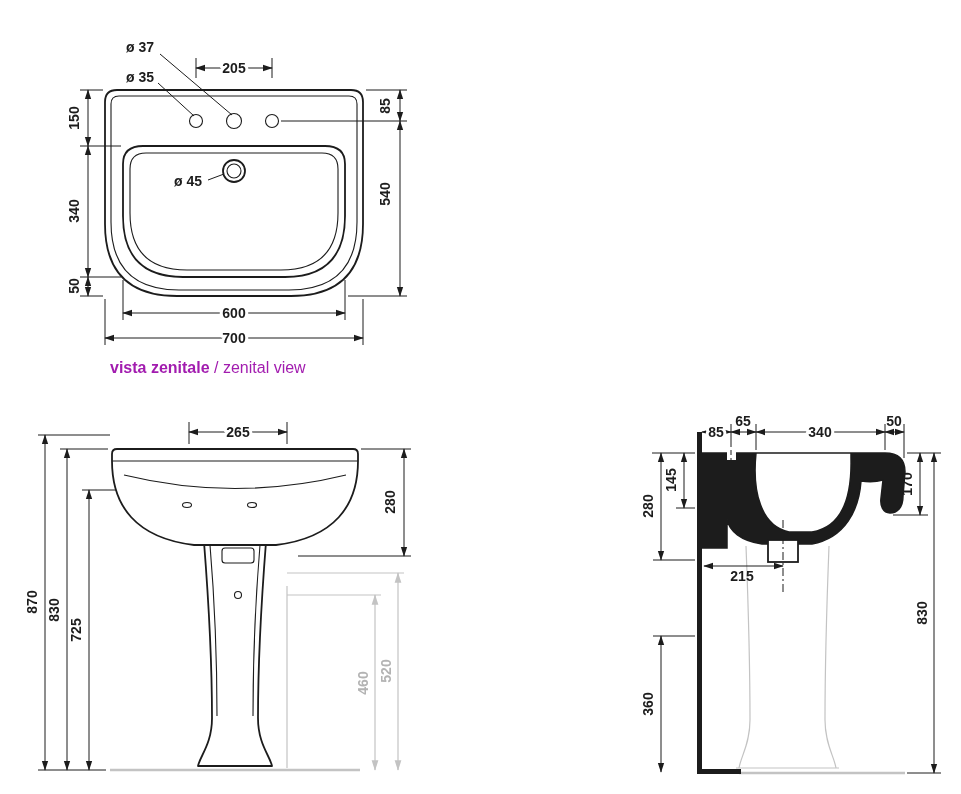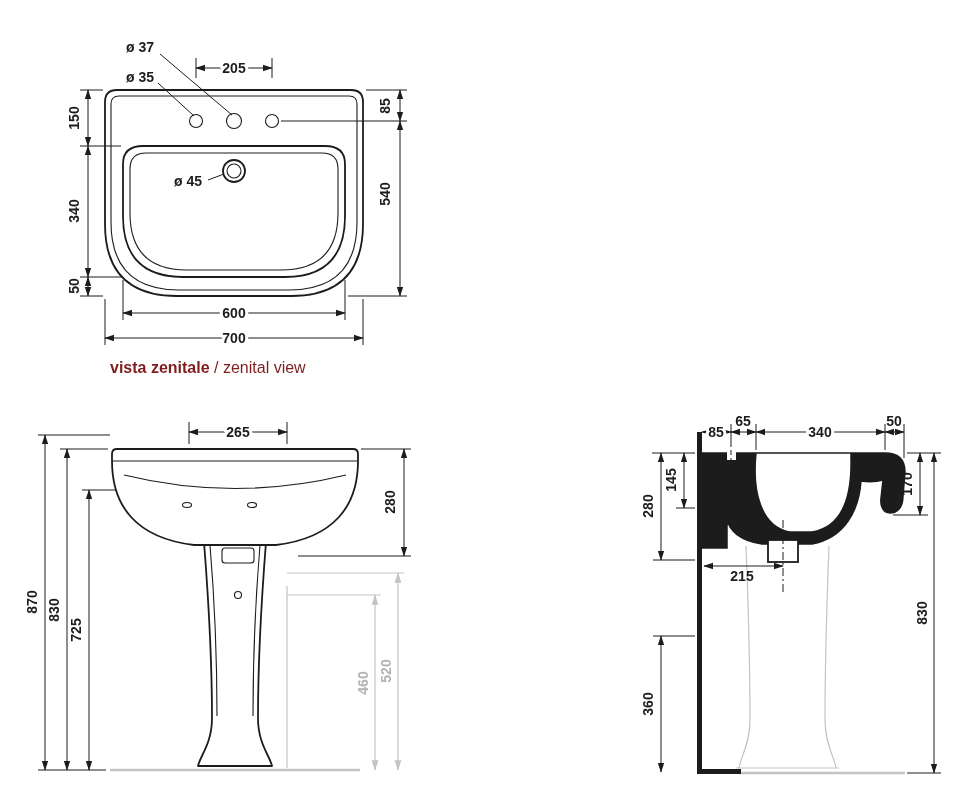--- a/index.html
+++ b/index.html
@@ -1,19 +1,19 @@
 <!DOCTYPE html>
 <html><head>
 <meta charset="utf-8">
 <style>
   html,body{margin:0;padding:0;background:#fff;}
   .page{position:relative;width:961px;height:794px;background:#fff;
         font-family:"Liberation Sans",sans-serif;overflow:hidden;margin-top:28px;}
   .page svg{position:absolute;left:0;top:0;}
-  .caption{position:absolute;font-size:16px;color:#7f1d1d;white-space:pre;}
+  .caption{position:absolute;font-size:16px;color:#a21caf;white-space:pre;}
   .caption b{font-weight:bold;}
   svg text{font-family:"Liberation Sans",sans-serif;font-size:14px;font-weight:bold;fill:#1c1c1c;}
   .halo{paint-order:stroke;stroke:#fff;stroke-width:6px;stroke-linejoin:round;}
   .d{stroke:#1c1c1c;stroke-width:1;fill:none;}
   .o{stroke:#1c1c1c;stroke-width:1.8;fill:none;stroke-linejoin:round;}
   .o2{stroke:#1c1c1c;stroke-width:1.1;fill:none;}
   .ow{stroke:#1c1c1c;stroke-width:1.8;fill:#fff;stroke-linejoin:round;}
   .g{stroke:#c3c3c3;stroke-width:1.2;fill:none;}
   .g2{stroke:#c3c3c3;stroke-width:2.5;fill:none;}
   .gt{fill:#b3b3b3;}

